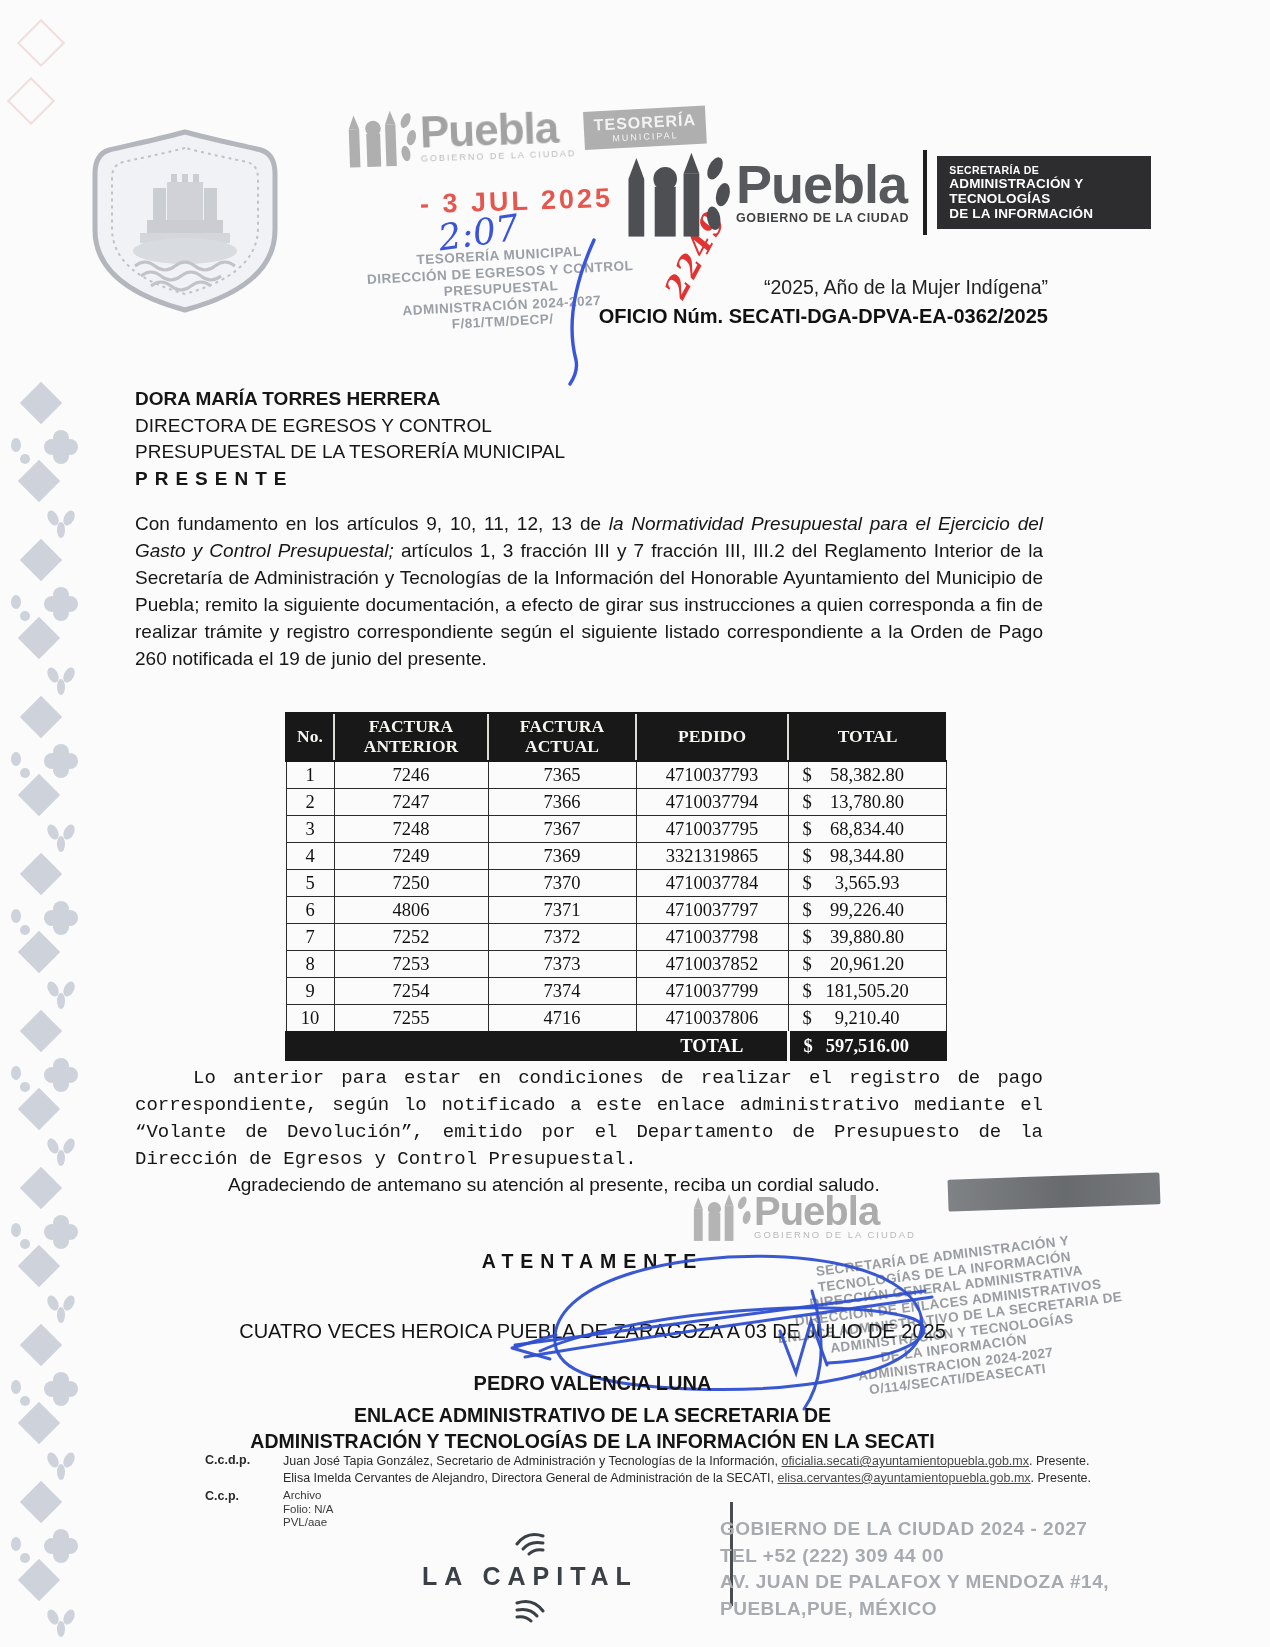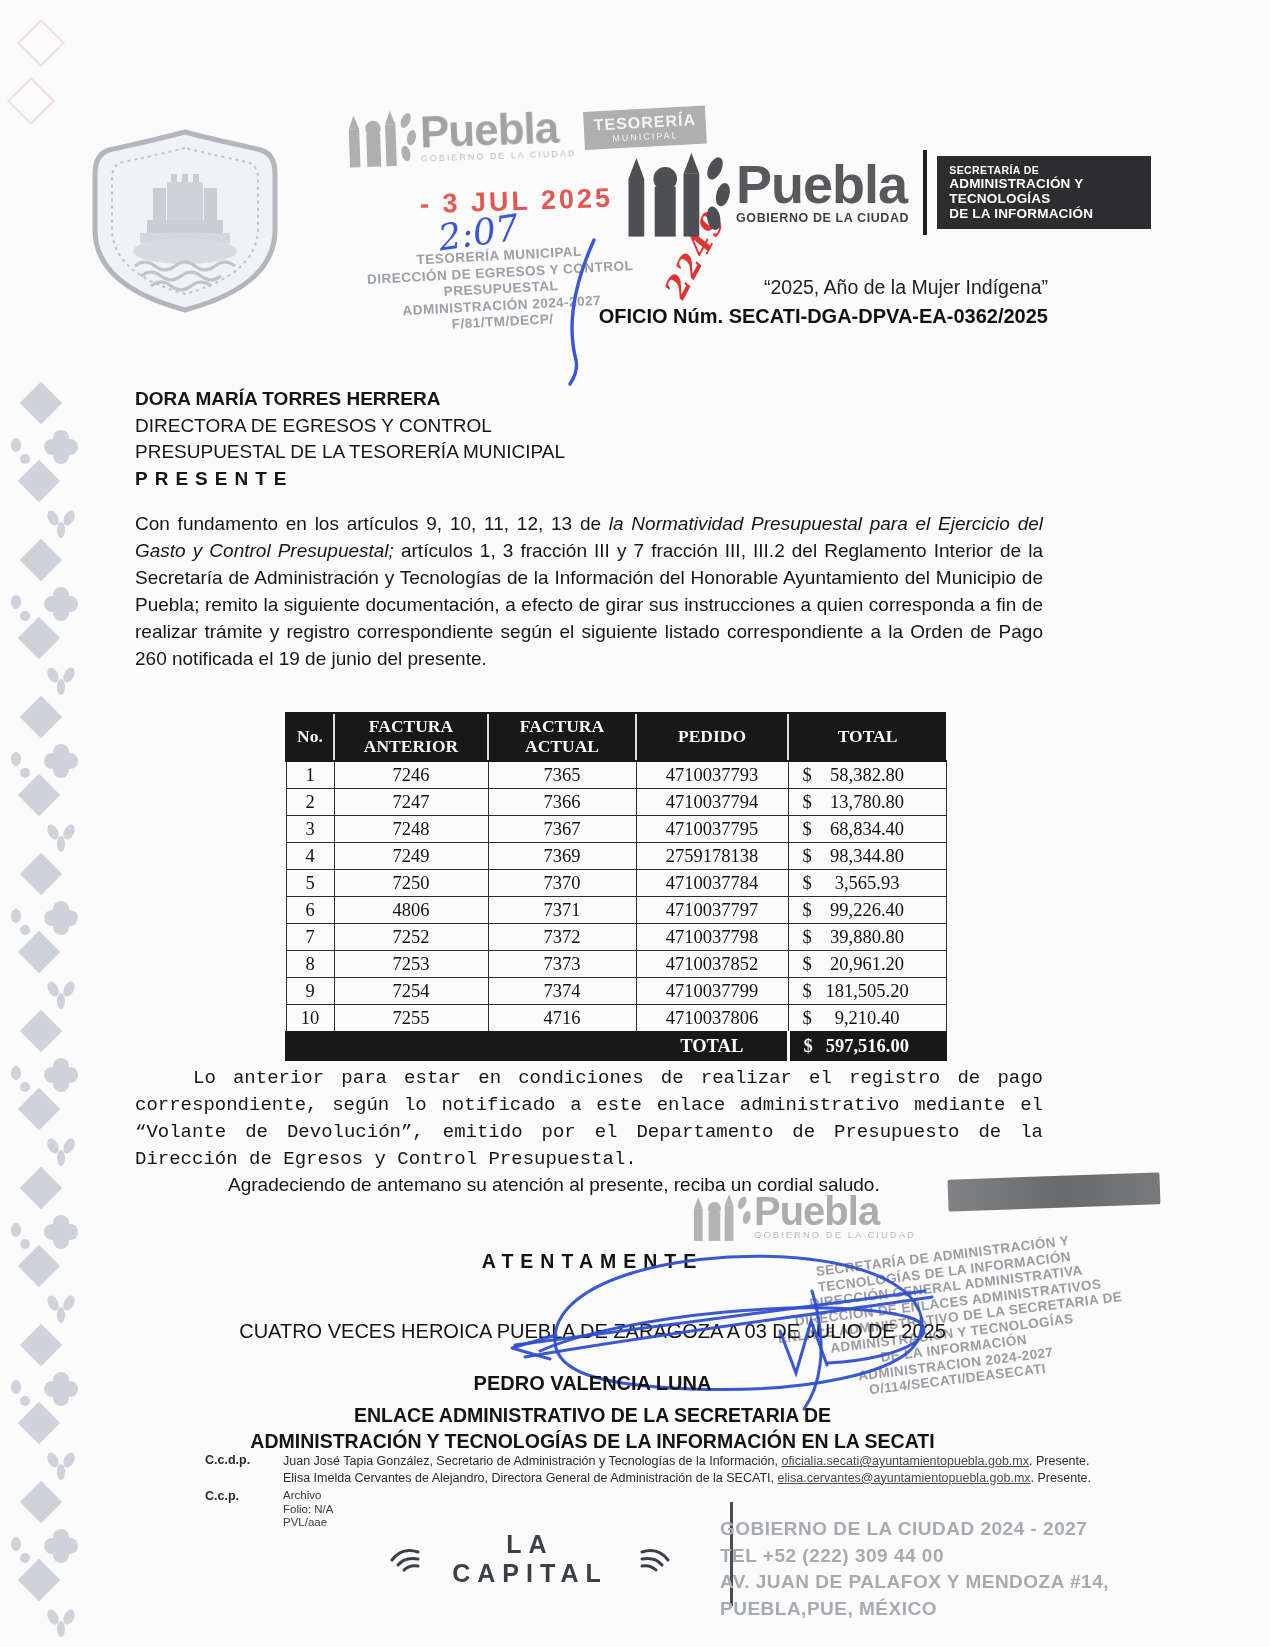--- a/index.html
+++ b/index.html
@@ -93,21 +93,21 @@
   .cc{left:158px;top:1453px;font-size:12.5px;color:#2a2a2a;}
   .cc-grid{display:flex;}
   .cc-label{width:78px;font-weight:bold;margin-left:47px;}
   .cc-entry{line-height:16.5px;}
   .email{color:#4a4a4a;text-decoration:underline;}
   .ccp-row{display:flex;margin-top:3px;}
   .ccp-lines div{line-height:13.5px;font-size:11.5px;color:#3a3a3a;}
 
   
   .footer-logo{left:390px;top:1530px;width:280px;text-align:center;color:#3b4046;}
-  .fl1{display:flex;align-items:center;justify-content:center;gap:6px;font-weight:bold;font-size:25px;letter-spacing:7px;}
+  .fl1{display:flex;align-items:center;justify-content:center;gap:6px;font-weight:bold;font-size:25px;letter-spacing:7px;flex-direction:column;}
   .fl2{font-weight:800;font-size:43px;letter-spacing:2px;margin-top:-2px;}
   .wing svg{display:block;}
   .footer-divider{left:730px;top:1502px;width:3px;height:104px;background:#4a4d50;}
   .footer-contact{left:720px;top:1516px;font-size:19px;line-height:26.5px;color:#a7abb0;letter-spacing:.5px;font-weight:bold;}
 </style>
 </head>
 <body>
 
 <div class="page">
 
@@ -410,21 +410,21 @@
             <td>3</td>
             <td>7248</td>
             <td>7367</td>
             <td>4710037795</td>
             <td class="money"><span class="cur">$</span><span>68,834.40</span></td>
           </tr>
           <tr>
             <td>4</td>
             <td>7249</td>
             <td>7369</td>
-            <td>2759178138</td>
+            <td>3321319865</td>
             <td class="money"><span class="cur">$</span><span>98,344.80</span></td>
           </tr>
           <tr>
             <td>5</td>
             <td>7250</td>
             <td>7370</td>
             <td>4710037784</td>
             <td class="money"><span class="cur">$</span><span>3,565.93</span></td>
           </tr>
           <tr>

